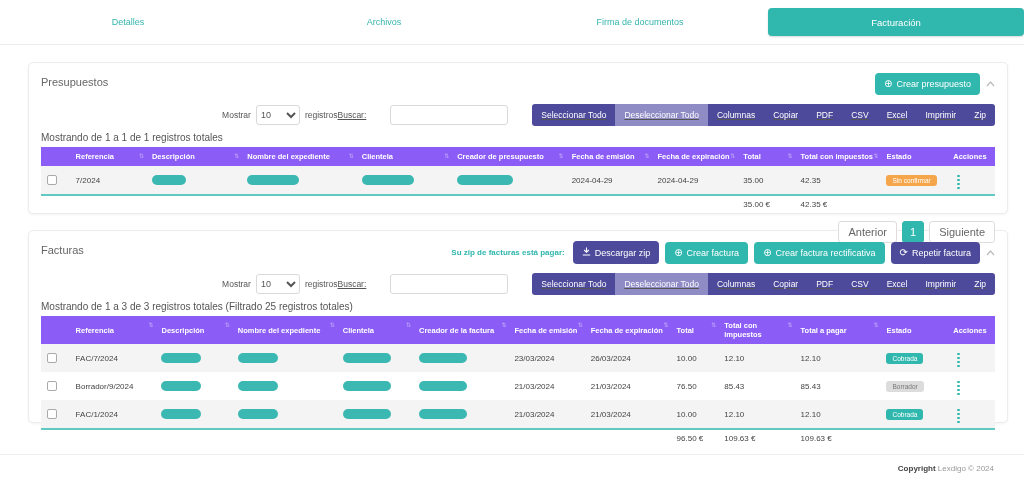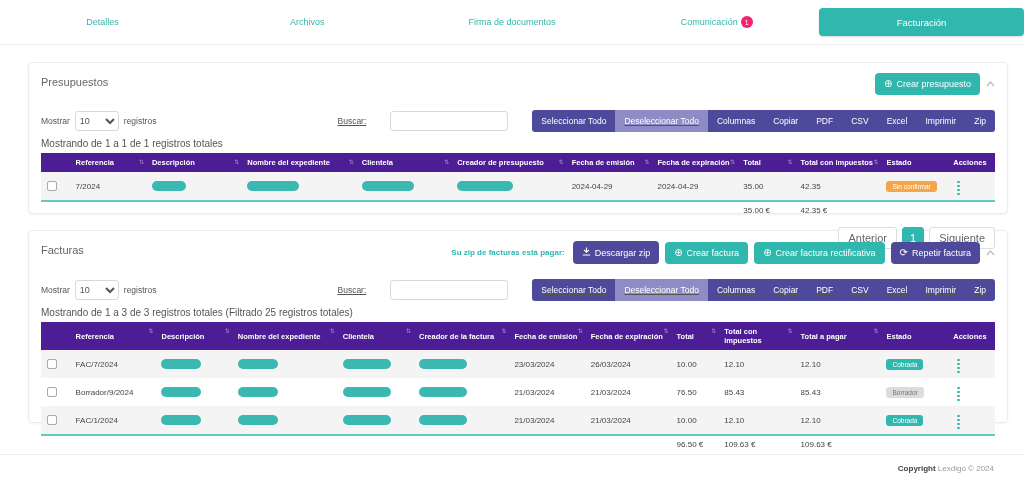--- a/index.html
+++ b/index.html
@@ -22,34 +22,34 @@
   .card-title { font-size:11px; color:#666; padding-top:3px; }
   .head-actions { display:flex; align-items:center; gap:6px; }
   .zip-ready { color:#2fb7ae; font-size:8px; font-weight:bold; margin-right:2px; }
   .btn { display:inline-flex; align-items:center; gap:4px; border:none; border-radius:4px; color:#fff; font-size:9px; padding:6px 9px; cursor:pointer; font-family:inherit; }
   .btn-teal { background:#30b7ae; }
   .btn-purple { background:#4d4a9b; }
   .caret-up { display:inline-flex; color:#bbb; }
   .icon-circle-plus { font-size:10px; line-height:1; }
   .icon-refresh { font-size:10px; line-height:1; }
   
-  .controls { display:flex; justify-content:space-between; align-items:center; margin-top:15px; font-size:8.5px; color:#555; }
+  .controls { display:flex; justify-content:flex-end; align-items:center; margin-top:9px; font-size:8.5px; color:#555; }
   .length-ctrl { display:flex; align-items:center; gap:5px; }
   .length-ctrl select { width:44px; height:20px; font-size:9px; border:1px solid #d9d9d9; border-radius:3px; color:#555; background:#fff; font-family:inherit; }
   .search-tools { display:flex; align-items:center; gap:24px;text-decoration:underline; }
   .search-tools input { width:118px; height:20px; border:1px solid #d9d9d9; border-radius:3px; font-size:9px; padding:0 4px; font-family:inherit; }
   .dt-buttons { display:flex; }
   .dt-btn { background:#4d4a9b; color:#fff; font-size:8.5px; padding:6px 9px; border:none; cursor:pointer; font-family:inherit; }
   .dt-btn:first-child { border-radius:3px 0 0 3px; }
   .dt-btn:last-child { border-radius:0 3px 3px 0; }
   .dt-btn.light { background:#8f8cc5; }
   .table-info { font-size:10px; color:#555; margin:6px 0 4px; }
   
   table { width:100%; border-collapse:collapse; table-layout:fixed; }
-  thead th { background:#4c1d95; color:#fff; font-weight:bold; text-align:left; font-size:7.5px; padding:5px 6px; position:relative; }
+  thead th { background:#8b5cf6; color:#fff; font-weight:bold; text-align:left; font-size:7.5px; padding:5px 6px; position:relative; }
   thead th.sortable::after { content:"⇅"; position:absolute; right:2px; top:5px; font-size:6px; opacity:.45; font-weight:normal; }
   tbody td, tfoot td { font-size:8px; color:#444; padding:4px 6px; white-space:nowrap; overflow:hidden; }
   tbody tr:nth-child(odd) { background:#f4f4f4; }
   tbody tr:last-child td { border-bottom:2px solid #5fc9c2; }
   .cb { appearance:none; -webkit-appearance:none; width:10px; height:10px; border:1px solid #aaa; border-radius:2px; background:#fff; vertical-align:middle; cursor:pointer; }
   .pill { height:10px; border-radius:5px; background:#3cb8b2; }
   .status { display:inline-block; padding:2px 6px; border-radius:3px; font-size:6.5px; color:#fff; }
   .status-orange { background:#f5a54a; }
   .status-teal { background:#30b7ae; }
   .status-gray { background:#dcdcdc; color:#777; }
@@ -69,24 +69,20 @@
 <div class="tabbar">
   <div class="tab">
       <span>Detalles</span>
     </div>
   <div class="tab">
       <span>Archivos</span>
     </div>
   <div class="tab">
       <span>Firma de documentos</span>
     </div>
-  <div class="tab">
-    <span>Comunicación</span>
-    <span class="badge-pink">1</span>
-  </div>
   <div class="tab-cell">
     <div class="tab tab-active">
         <span>Facturación</span>
       </div>
   </div>
 </div>
 
 <div class="card card-presupuestos">
   <div class="card-head">
     <div class="card-title">Presupuestos</div>

